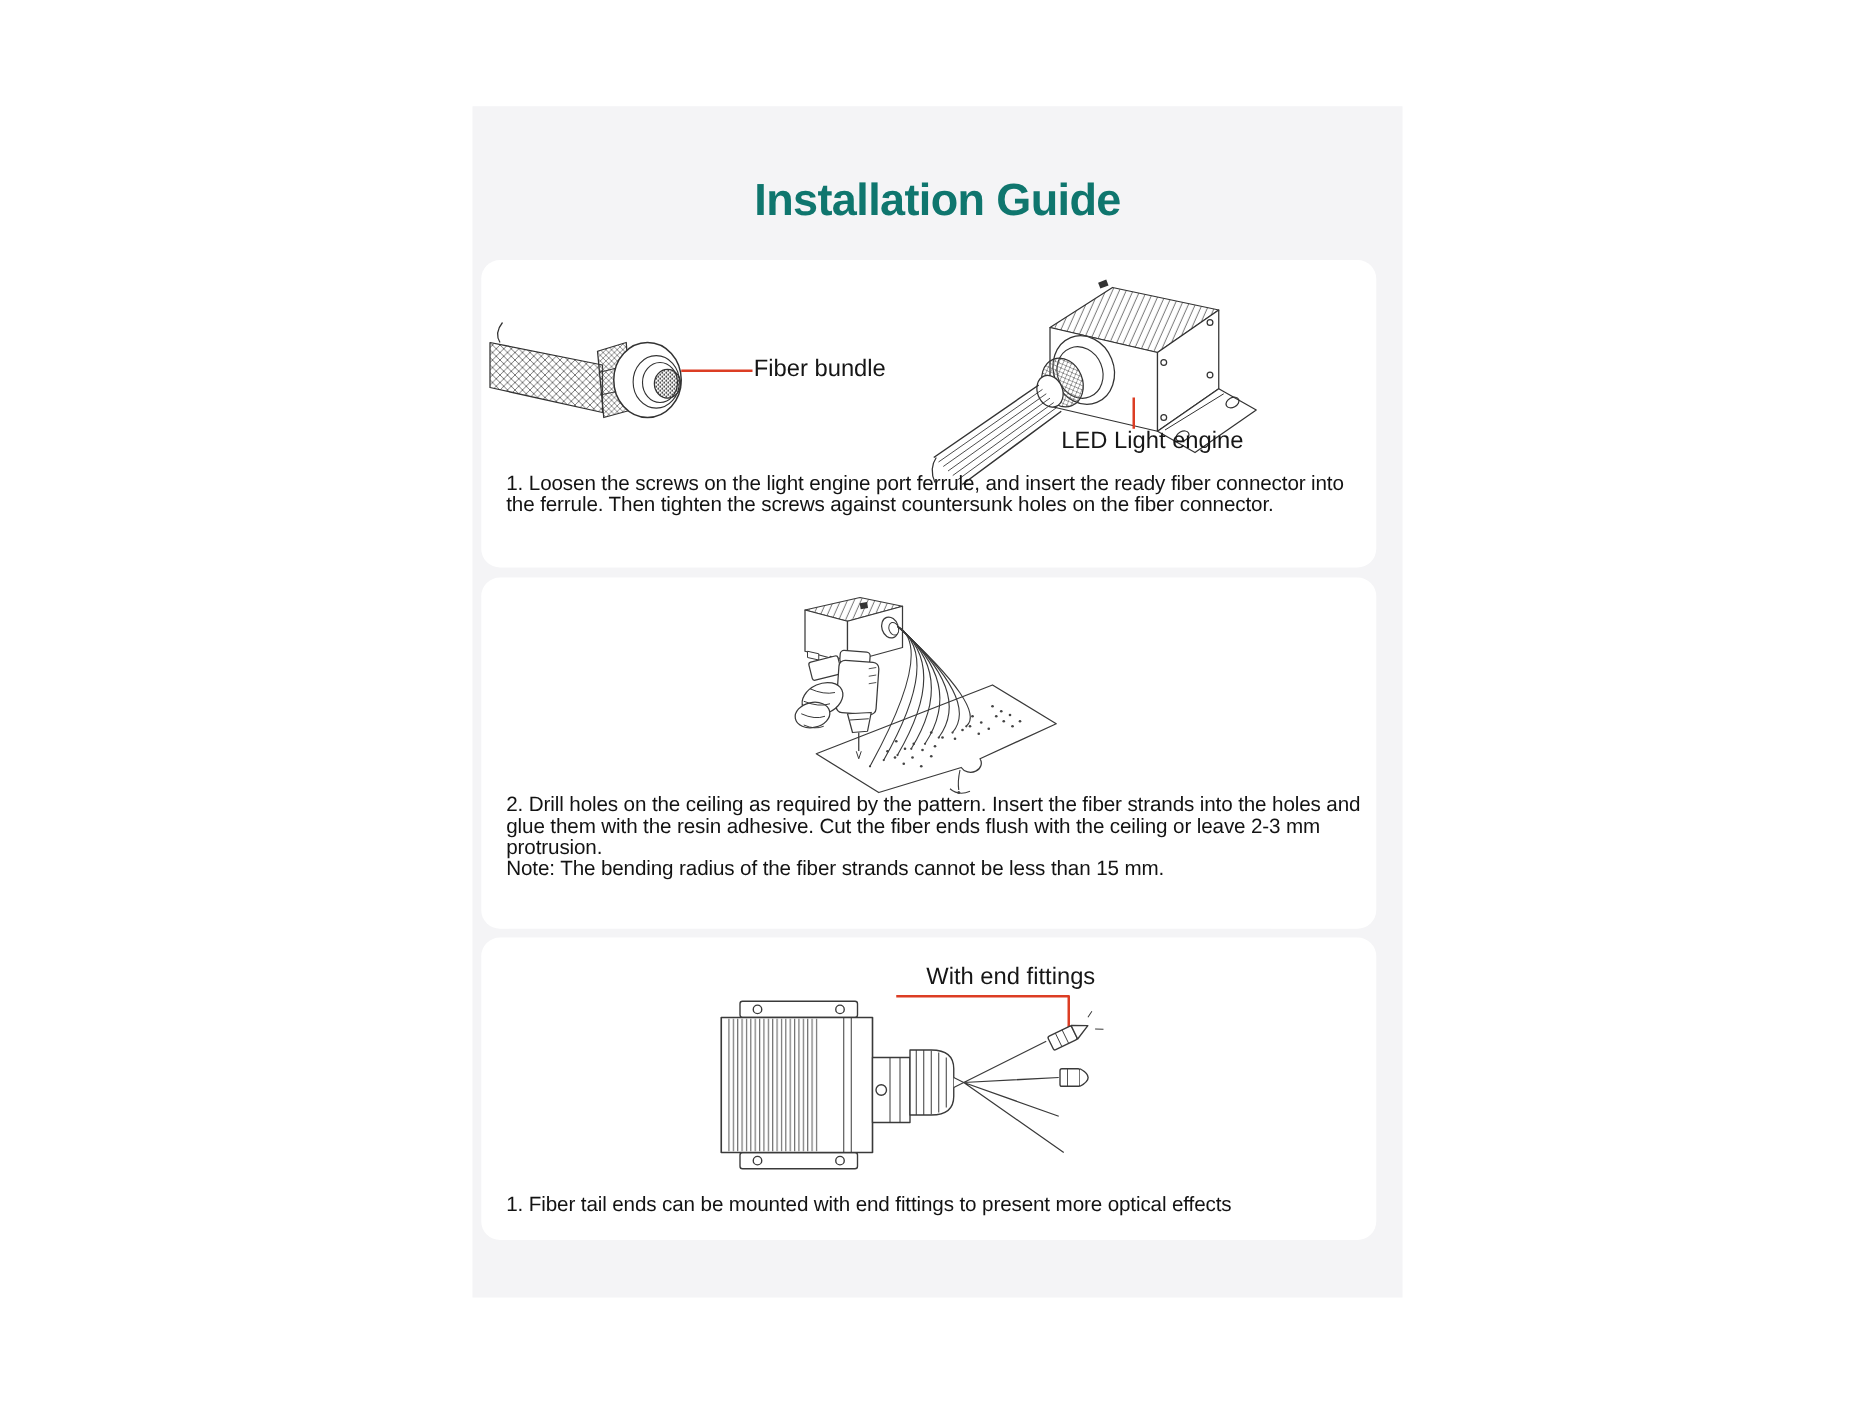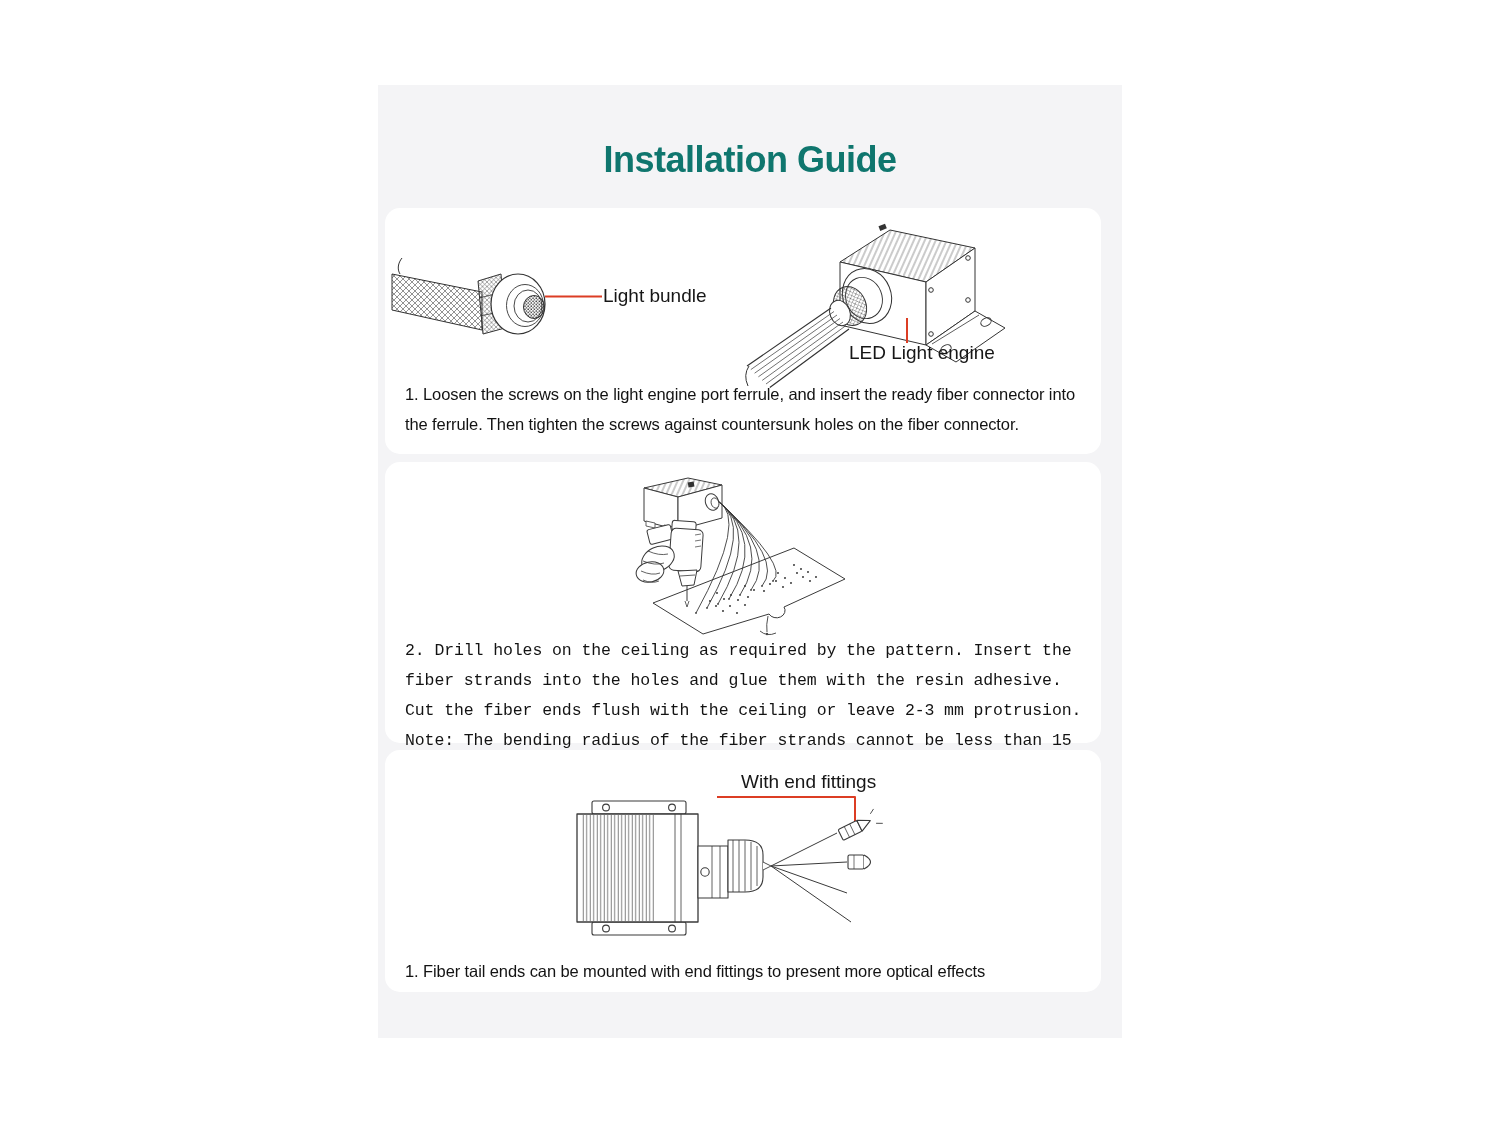--- a/index.html
+++ b/index.html
@@ -12,39 +12,39 @@
     background:#f4f4f6;
   }
   .title{
     position:absolute;top:54px;left:0;width:100%;margin:0;text-align:center;
     font-size:36px;font-weight:bold;letter-spacing:-0.5px;color:#0f766e;
   }
   .card{
     position:absolute;left:7px;width:716px;background:#ffffff;border-radius:15px;
   }
   #card1{top:123px;height:246px;}
-  #card2{top:377px;height:281px;font-family:Liberation Mono, monospace;}
+  #card2{top:377px;height:281px;}
   #card3{top:665px;height:242px;}
   .illus{position:absolute;}
   #illus-fiber{left:3px;top:38px;}
   #illus-engine{left:358px;top:8px;}
   #illus-drill{left:213px;top:11px;}
   #illus-fittings{left:190px;top:28px;}
   .callout{
     position:absolute;font-size:19px;color:#161616;white-space:nowrap;line-height:22px;
   }
   #lbl-fiber{left:218px;top:77px;}
   #lbl-engine{left:464px;top:134px;}
   #lbl-fittings{left:328px;top:21px;margin-left:28px;}
   .text-block{position:absolute;left:20px;width:690px;}
   #card1 .text-block{top:171px;}
   #card2 .text-block{top:174px;}
   #card3 .text-block{top:206px;}
   .step-text{
-    margin:0;font-size:16.5px;line-height:30px;letter-spacing:-0.1px;color:#131313;
+    margin:0;font-size:16.5px;line-height:17px;letter-spacing:-0.1px;color:#131313;
   }
   .footer-note{
     position:absolute;top:915px;left:0;width:100%;text-align:center;
     font-size:19.5px;color:#e8481c;
   }
 </style>
 </head>
 <body>
 
 <svg width="0" height="0" style="position:absolute" aria-hidden="true">
@@ -81,21 +81,21 @@
         <path d="M4,28 L94,46 L94,84 L4,64 Z" fill="url(#braid)"></path>
         <path d="M90,35 L113,28 L117,82 L95,88 Z" fill="url(#knurl)"></path>
         <path d="M91,52 L115,46 M92,70 L116,65" stroke-width="0.8"></path>
         <ellipse cx="130" cy="58" rx="27" ry="30" fill="#fff" stroke-width="1.2"></ellipse>
         <ellipse cx="137" cy="59.5" rx="18.5" ry="21" fill="#fff" stroke-width="0.9"></ellipse>
         <ellipse cx="140" cy="60" rx="14" ry="16" fill="#fff" stroke-width="0.9"></ellipse>
         <ellipse cx="146" cy="61" rx="10.5" ry="11.5" fill="url(#stipple)"></ellipse>
         <line x1="157" y1="50.5" x2="214" y2="50.5" stroke="#DC3D24" stroke-width="2"></line>
       </g>
     </svg>
-    <span class="callout" id="lbl-fiber">Light bundle</span>
+    <span class="callout" id="lbl-fiber">Fiber bundle</span>
 
     <svg class="illus" id="illus-engine" width="330" height="175" viewBox="0 0 330 175">
       <g stroke="#333" stroke-width="1" fill="none" stroke-linejoin="round">
         <path d="M97,46 L147,14 L232,32 L183,66 Z" fill="url(#hatch)"></path>
         <path d="M97,46 L183,66 L183,129 L97,109 Z" fill="#fff"></path>
         <path d="M183,66 L232,32 L232,95 L183,129 Z" fill="#fff"></path>
         <circle cx="188" cy="74" r="2.3"></circle>
           <circle cx="225" cy="42" r="2.3"></circle>
         <circle cx="225" cy="84" r="2.3"></circle>
           <circle cx="188" cy="118" r="2.3"></circle>

